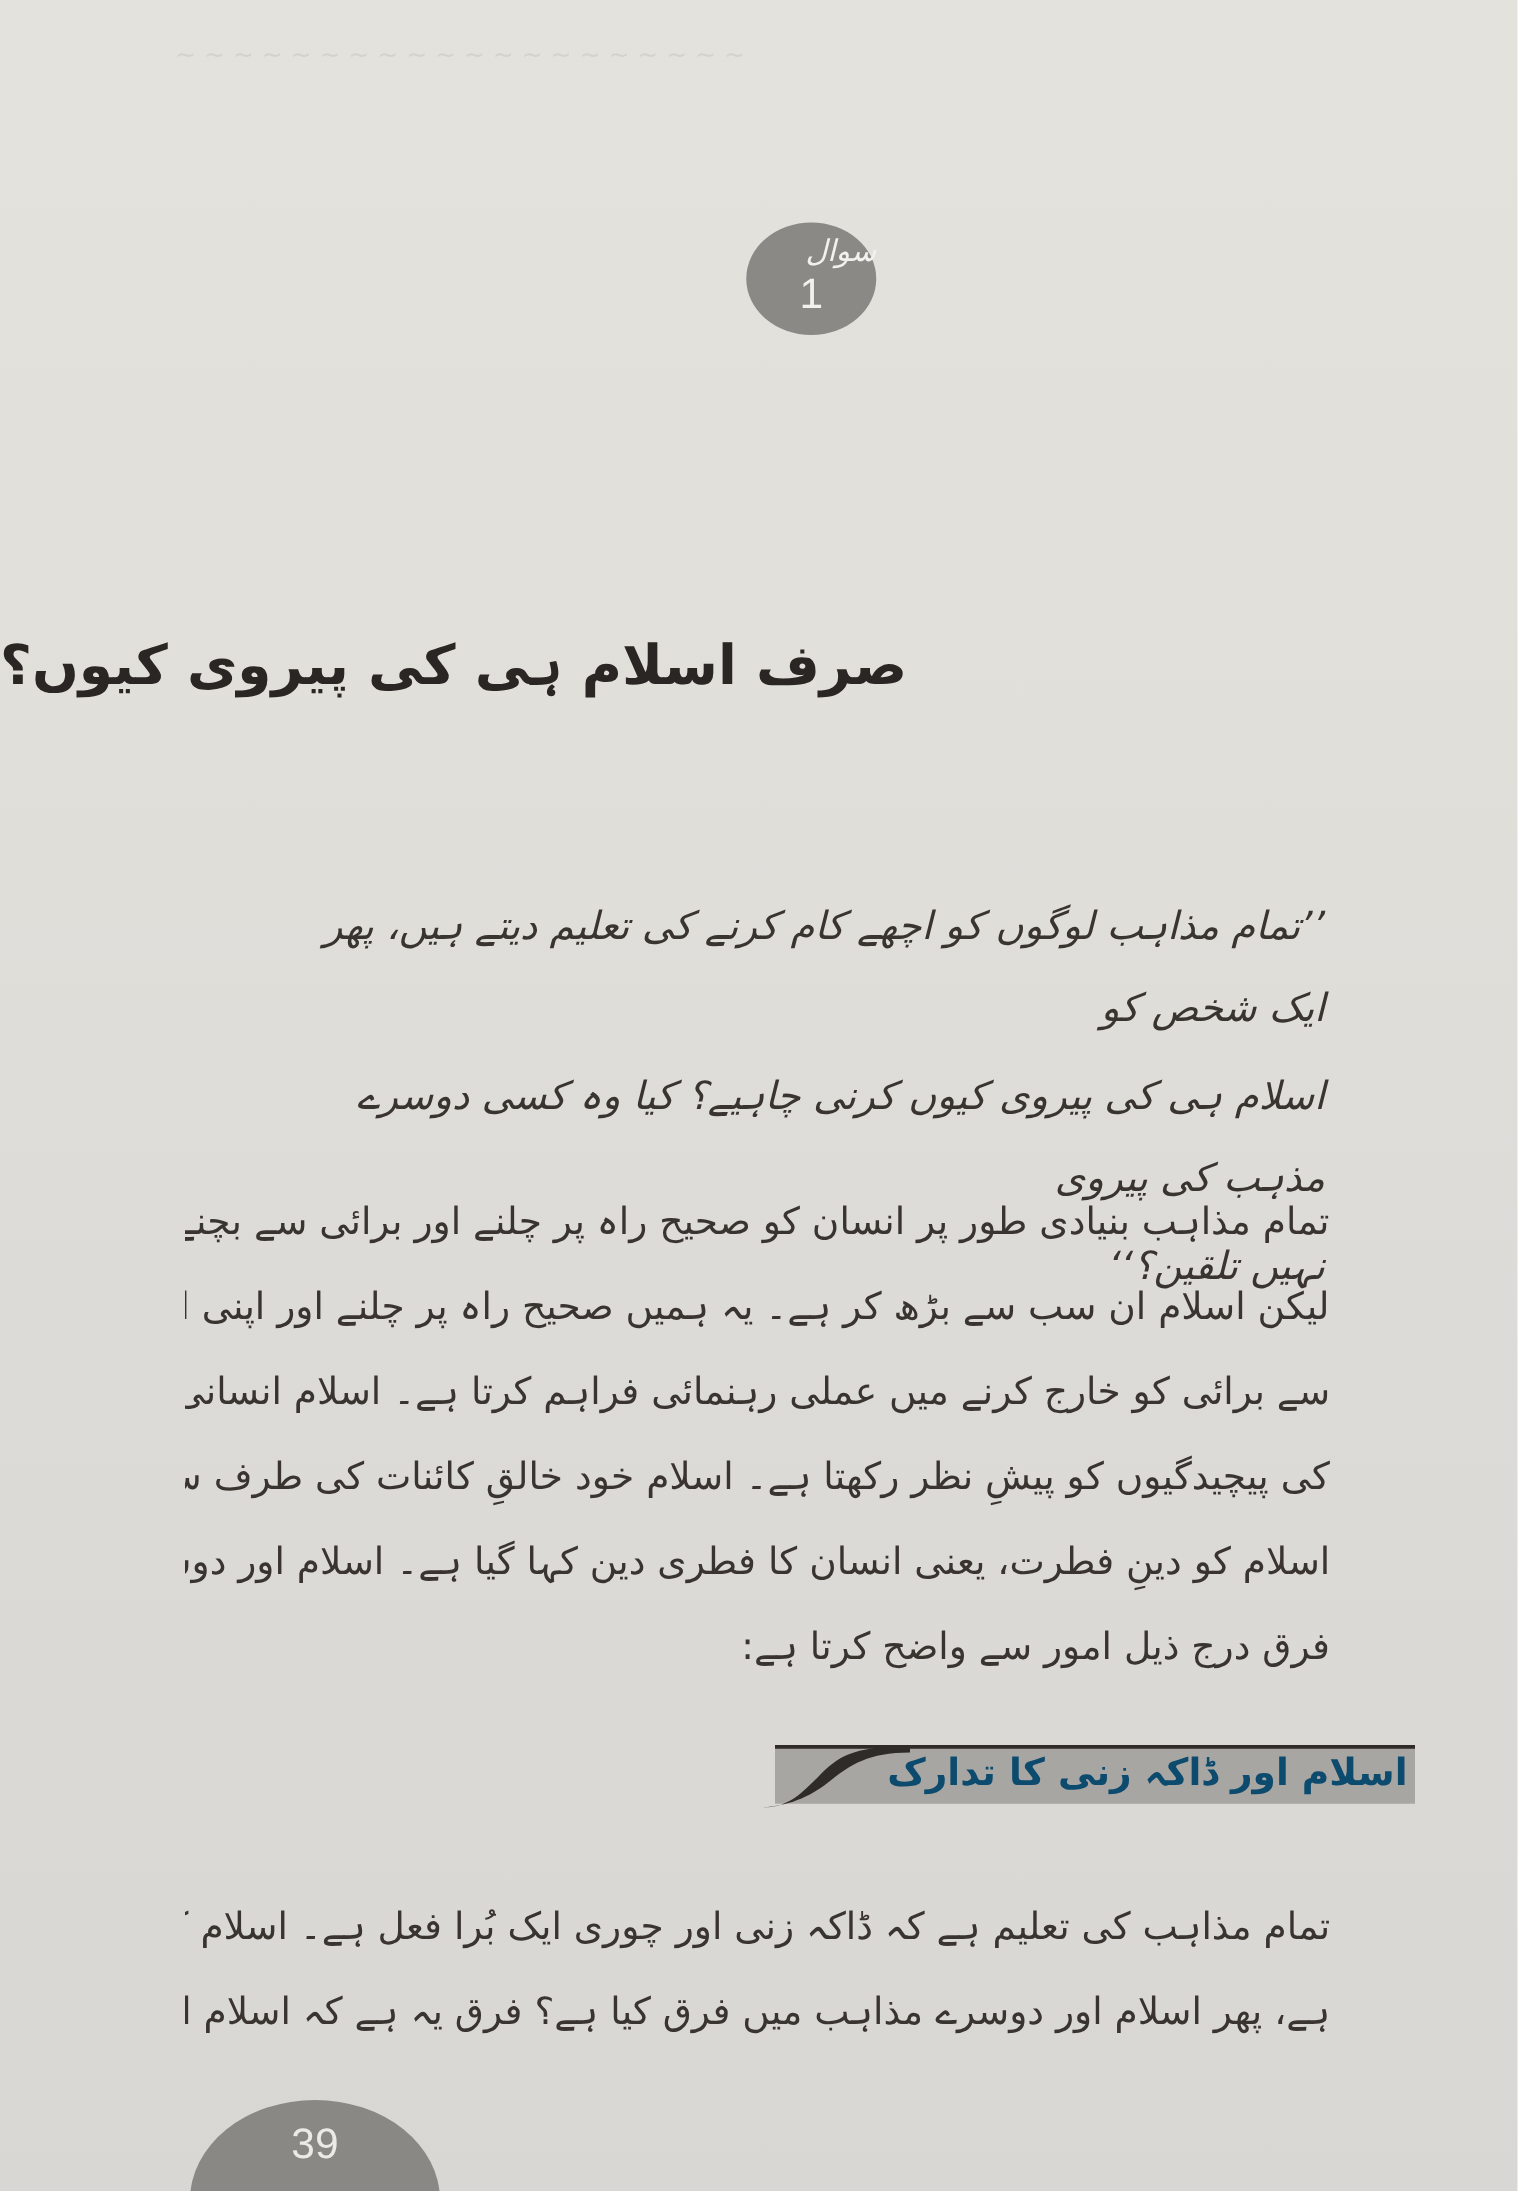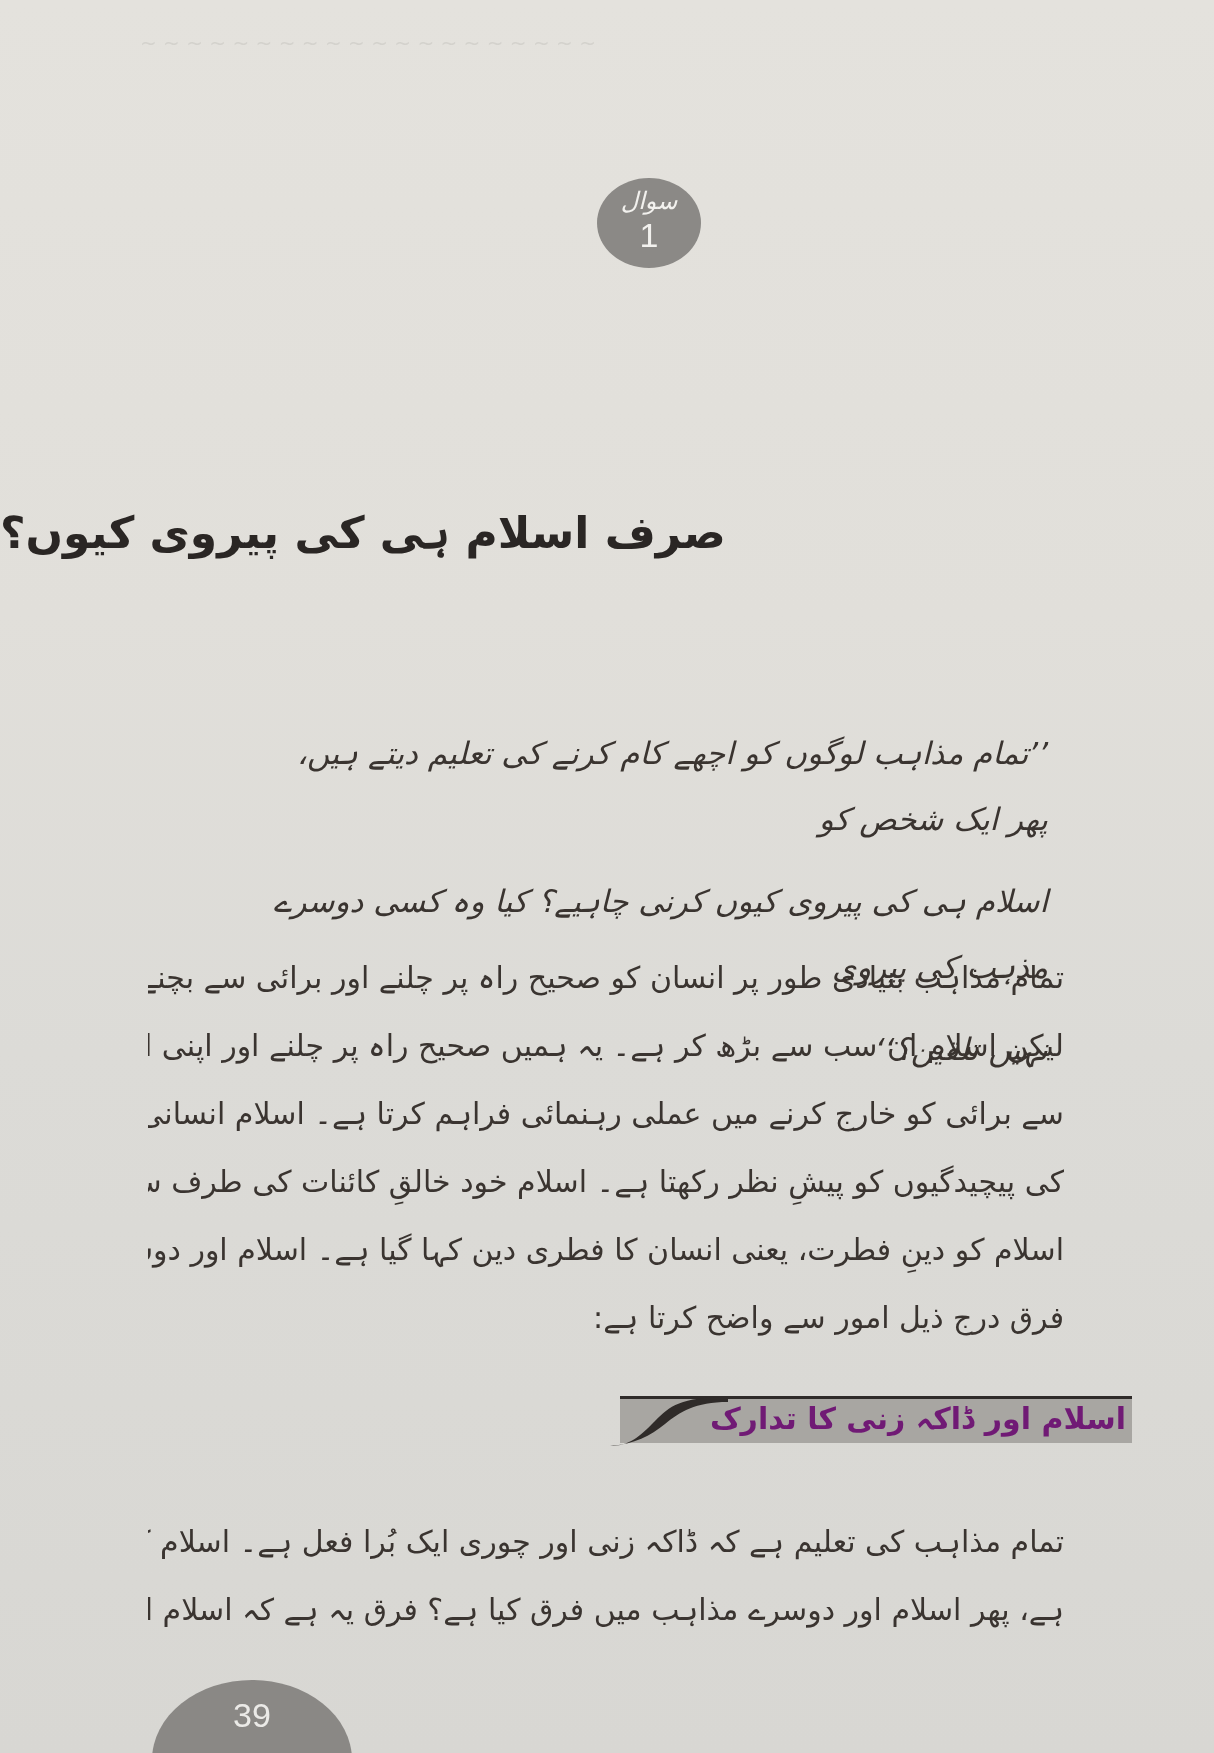--- a/index.html
+++ b/index.html
@@ -43,20 +43,21 @@
       text-align: center;
       direction: rtl;
     }
     .question-badge .q-label {
       display: block;
       font-family: "DejaVu Serif", serif;
       font-size: 24px;
       padding-top: 8px;
       line-height: 30px;
       font-style: italic;
+      text-align: right;
     }
     .question-badge .q-number {
       display: block;
       font-family: "Liberation Sans", sans-serif;
       font-size: 34px;
       line-height: 38px;
       margin-top: 0px;
     }
 
     .title {
@@ -77,21 +78,21 @@
       right: 150px;
       left: 240px;
       top: 704px;
       direction: rtl;
       text-align: justify;
       font-size: 31px;
       line-height: 66px;
       color: #3a3430;
       font-style: italic;
     }
-    .quote p { margin: 16px; text-align: right; }
+    .quote p { margin: 4px; text-align: right; }
 
     .body-para {
       position: absolute;
       right: 150px;
       left: 148px;
       top: 944px;
       direction: rtl;
       font-size: 30px;
       line-height: 68px;
       color: #3a3430;
@@ -114,21 +115,21 @@
       width: 120px;
       height: 80px;
     }
     .subheading-text {
       position: absolute;
       right: 88px;
       top: 1398px;
       direction: rtl;
       font-size: 30px;
       line-height: 42px;
-      color: #701a75;
+      color: #0c4a6e;
       font-weight: bold;
     }
 
     .body-para2 {
       position: absolute;
       right: 150px;
       left: 148px;
       top: 1508px;
       direction: rtl;
       font-size: 30px;

